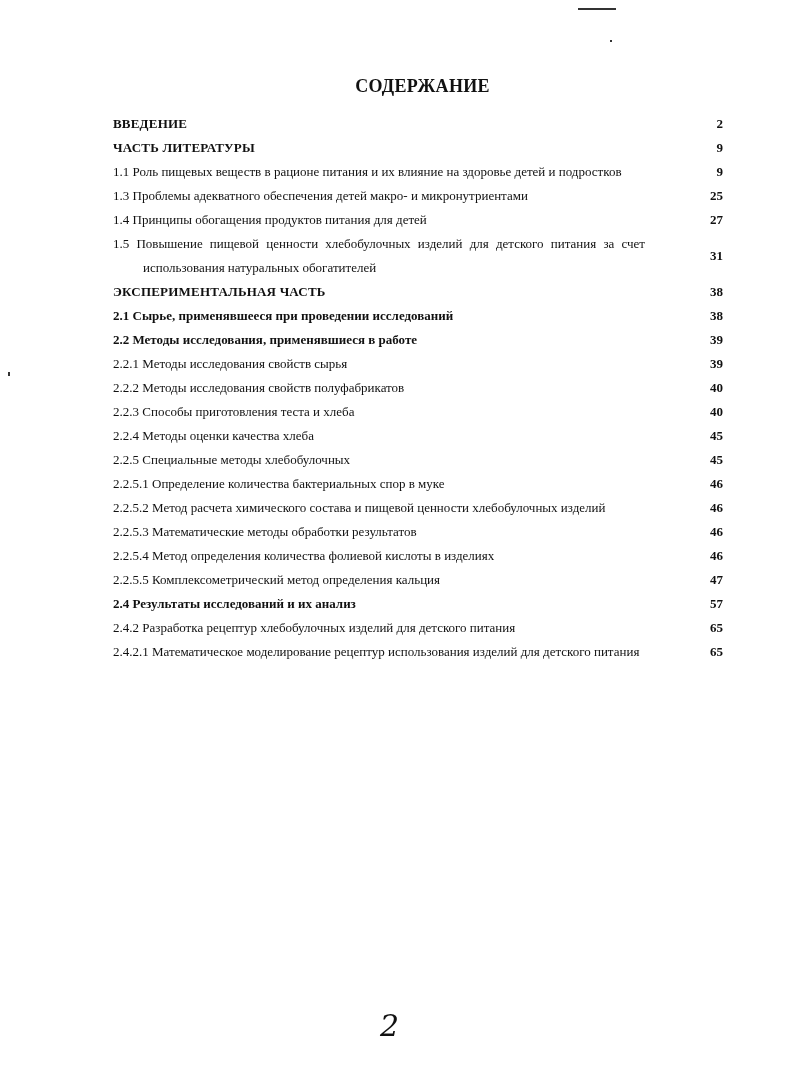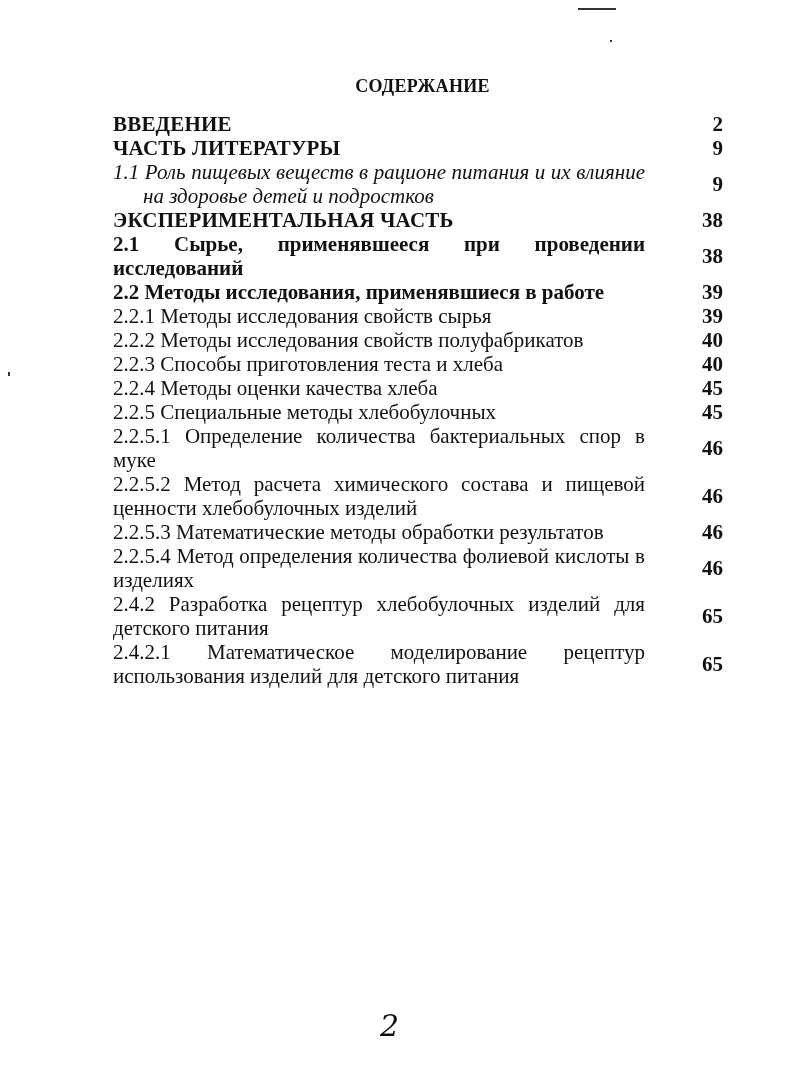--- a/index.html
+++ b/index.html
@@ -2,23 +2,23 @@
 <html><head>
 <meta charset="utf-8">
 <style>
   html, body { margin:0; padding:0; background:#ffffff; }
   body { width:795px; height:1087px; position:relative; overflow:hidden;
          font-family: "Liberation Serif", "DejaVu Serif", serif; color:#111; }
   .scan-mark { position:absolute; background:#333; }
   .title { position:absolute; left:0; width:845px; top:76px; text-align:center;
            font-weight:bold; font-size:18px; letter-spacing:0.3px; }
   .toc { position:absolute; left:113px; top:112px; width:610px; }
-  .row { position:relative; display:flex; align-items:center; font-size:21px; line-height:24px; }
+  .row { position:relative; display:flex; align-items:center; font-size:13px; line-height:24px; }
   .row .text { flex:1; padding-right:48px; text-align:justify; text-align-last:left; }
-  .row .text.hang { padding-left:30px; text-indent:-30px;font-style:italic; }
+  .row .text.hang { padding-left:30px; text-indent:-30px; }
   .row .page { width:30px; text-align:right; font-weight:bold; }
   .bold .text { font-weight:bold; }
   .caps { letter-spacing:0.2px; }
   .footer-num { position:absolute; left:380px; top:1008px; font-family:"DejaVu Serif", serif;
                 font-style:italic; font-size:30px; }
 </style>
 </head>
 <body>
 
 <div class="scan-mark" style="left:578px;top:8px;width:38px;height:2px;"></div>
@@ -32,20 +32,32 @@
       <div class="text caps">ВВЕДЕНИЕ</div>
       <div class="page">2</div>
     </div>
   <div class="row bold">
       <div class="text caps">ЧАСТЬ ЛИТЕРАТУРЫ</div>
       <div class="page">9</div>
     </div>
   <div class="row">
       <div class="text hang">1.1 Роль пищевых веществ в рационе питания и их влияние на здоровье детей и подростков</div>
       <div class="page">9</div>
+    </div>
+  <div class="row">
+      <div class="text hang">1.3 Проблемы адекватного обеспечения детей макро- и микронутриентами</div>
+      <div class="page">25</div>
+    </div>
+  <div class="row">
+      <div class="text hang">1.4 Принципы обогащения продуктов питания для детей</div>
+      <div class="page">27</div>
+    </div>
+  <div class="row">
+      <div class="text hang">1.5 Повышение пищевой ценности хлебобулочных изделий для детского питания за счет использования натуральных обогатителей</div>
+      <div class="page">31</div>
     </div>
   <div class="row bold">
       <div class="text caps">ЭКСПЕРИМЕНТАЛЬНАЯ ЧАСТЬ</div>
       <div class="page">38</div>
     </div>
   <div class="row bold">
       <div class="text">2.1 Сырье, применявшееся при проведении исследований</div>
       <div class="page">38</div>
     </div>
   <div class="row bold">
@@ -82,20 +94,28 @@
     </div>
   <div class="row">
       <div class="text">2.2.5.3  Математические методы обработки результатов</div>
       <div class="page">46</div>
     </div>
   <div class="row">
       <div class="text">2.2.5.4  Метод определения количества фолиевой кислоты в изделиях</div>
       <div class="page">46</div>
     </div>
   <div class="row">
+      <div class="text">2.2.5.5 Комплексометрический метод определения кальция</div>
+      <div class="page">47</div>
+    </div>
+  <div class="row bold">
+      <div class="text">2.4 Результаты исследований и их анализ</div>
+      <div class="page">57</div>
+    </div>
+  <div class="row">
       <div class="text">2.4.2  Разработка рецептур хлебобулочных изделий для детского питания</div>
       <div class="page">65</div>
     </div>
   <div class="row">
       <div class="text">2.4.2.1 Математическое моделирование рецептур использования изделий для детского питания</div>
       <div class="page">65</div>
     </div>
 </div>
 
 <div class="footer-num">2</div>

